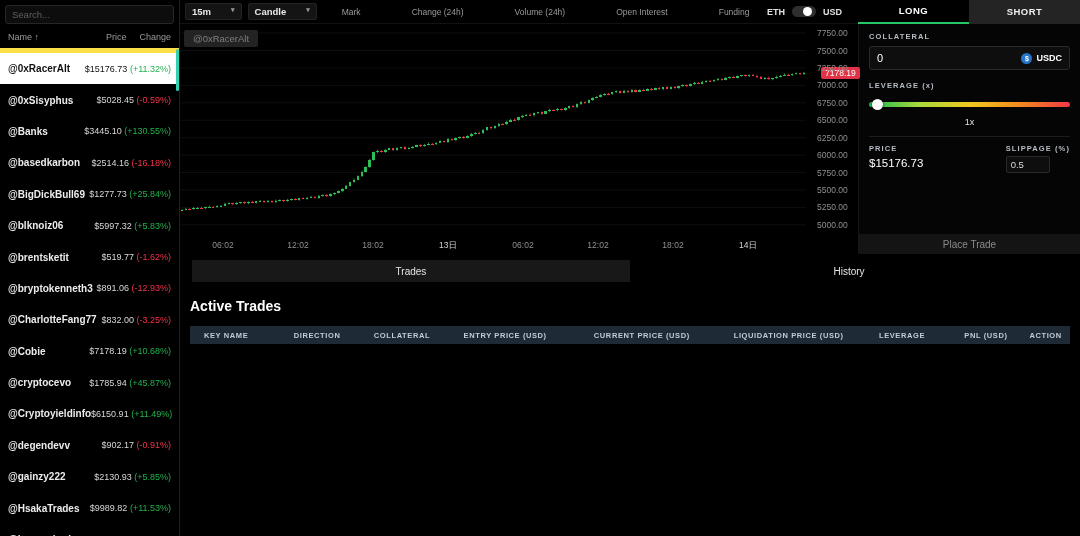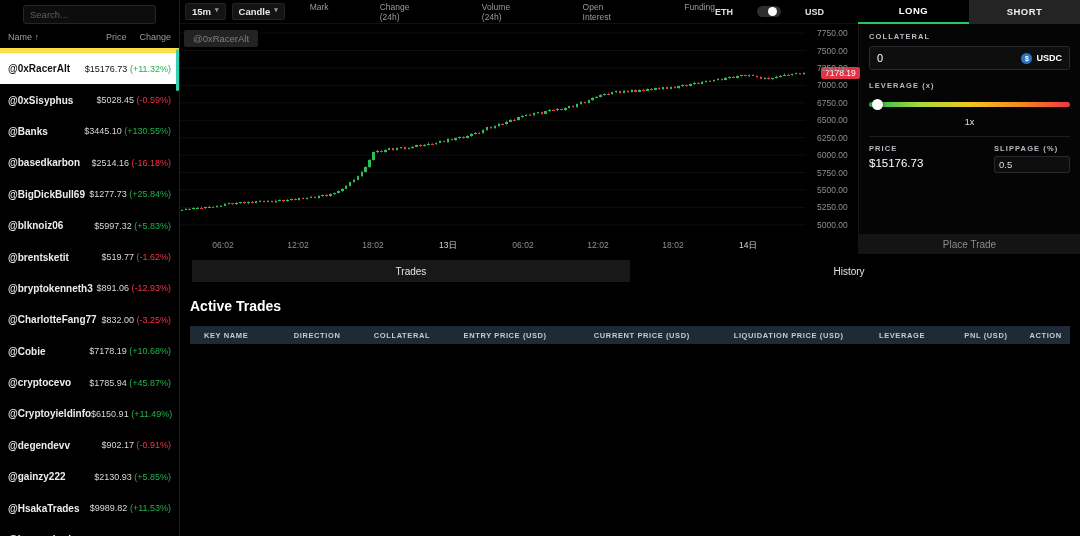--- a/index.html
+++ b/index.html
@@ -2,21 +2,21 @@
 <html><head>
 <meta charset="utf-8">
 <style>
   * { margin:0; padding:0; box-sizing:border-box; }
   html,body { width:1080px; height:536px; background:#000; overflow:hidden; }
   body { font-family:"Liberation Sans", sans-serif; color:#e6e6e6; font-size:10px; }
   .app { display:flex; width:1080px; height:536px; }
 
   
   .sidebar { width:180px; min-width:180px; border-right:1px solid #1f1f1f; display:flex; flex-direction:column; position:relative; overflow:hidden; }
-  .search-wrap { padding:5px 23px 4px; }
+  .search-wrap { padding:5px 5px 4px; }
   input.search { width:100%; background:#0d0d0d; border:1px solid #262626; border-radius:3px; color:#bbb; font-size:9.5px; padding:3px 6px; outline:none; }
   input.search::placeholder { color:#5f5f5f; }
   .list-head { display:flex; justify-content:space-between; padding:4px 8px 6px; color:#9a9a9a; font-size:9px; border-bottom:5px solid #fde047; }
   .list-head .right { display:flex; gap:13px; }
   .acct-list { flex:1; overflow:hidden; }
   .acct-row { height:31.4px; display:flex; align-items:center; justify-content:space-between; padding:0 8px; cursor:pointer; }
   .acct-row.selected { background:#ffffff; }
   .acct-name { font-size:10px; font-weight:bold; color:#ececec; }
   .selected .acct-name { color:#111; }
   .acct-right { font-size:9px; white-space:nowrap; }
@@ -24,25 +24,25 @@
   .selected .acct-price { color:#111; }
   .chg-up { color:#22b24c; }
   .chg-down { color:#f0334b; }
   .scroll-thumb { position:absolute; right:0; top:49px; width:3px; height:42px; background:#35d0b0; border-radius:2px; }
 
   
   .main { flex:1; display:flex; flex-direction:column; min-width:0; }
 
   .topbar { height:24px; display:flex; align-items:center; border-bottom:1px solid #121212; }
   .tb-left { display:flex; align-items:center; gap:6px; padding-left:5px; flex:1; }
-  .dd { background:#141414; border:1px solid #232323; border-radius:2px; color:#e8e8e8; font-size:9.5px; font-weight:bold; padding:2px 6px; display:flex; gap:4px; align-items:flex-start; cursor:pointer; }
+  .dd { background:#141414; border:1px solid #232323; border-radius:2px; color:#e8e8e8; font-size:9.5px; font-weight:bold; padding:2px 6px; display:flex; gap:20px; align-items:flex-start; cursor:pointer; }
   .dd .caret { color:#9a9a9a; font-size:7px; }
   .stats { display:flex; margin-left:8px;gap:40px; }
   .stat { color:#9a9a9a; font-size:8.5px; margin-left:11px; }
-  .currency { display:flex; align-items:center; gap:24px; margin-right:34px; }
+  .currency { display:flex; align-items:center; gap:7px; margin-right:16px; }
   .cur-label { font-size:9px; color:#e0e0e0; font-weight:bold; }
   .toggle { width:24px; height:11px; background:#2e2e2e; border-radius:6px; position:relative; cursor:pointer; }
   .knob { position:absolute; top:1px; left:11px; width:9px; height:9px; background:#fff; border-radius:50%; }
   .side-tabs { display:flex; width:222px; height:24px; }
   .side-tab { flex:1; display:flex; align-items:center; justify-content:center; font-size:9.5px; font-weight:bold; letter-spacing:0.5px; cursor:pointer; }
   .side-tab.long { background:#000; color:#fff; border-bottom:2px solid #23c865; }
   .side-tab.short { background:#242424; color:#f0f0f0; }
 
   
   .content-row { display:flex; height:230px; }
@@ -68,21 +68,21 @@
   .usdc-label { font-size:9px; font-weight:bold; color:#fff; }
   .lev-label { margin-top:11px; }
   .slider { margin-top:8px; position:relative; height:12px; }
   .slider-track { position:absolute; top:4px; left:0; right:0; height:5px; border-radius:3px;
       background:linear-gradient(90deg,#16b94f,#a8d93c,#f0c81e,#f28b1e,#f23645); }
   .slider-knob { position:absolute; top:1px; left:3px; width:11px; height:11px; border-radius:50%; background:#fff; box-shadow:0 0 3px rgba(0,0,0,.7); cursor:grab; }
   .lev-value { text-align:center; font-size:9px; color:#e2e2e2; margin-top:7px; }
   .divider { border-top:1px solid #1d1d1d; margin:9px 0 7px; }
   .price-slip { display:flex; justify-content:space-between; }
   .price-val { font-size:11.5px; color:#fff; margin-top:4px; }
-  input.slippage { margin-top:3px; width:76px; background:#0e0e0e; border:1px solid #2a2a2a; border-radius:2px; color:#ddd; font-size:9.5px; padding:2px 4px; outline:none; }
+  input.slippage { margin-top:3px; width:44px; background:#0e0e0e; border:1px solid #2a2a2a; border-radius:2px; color:#ddd; font-size:9.5px; padding:2px 4px; outline:none; }
   .place-trade { margin:auto -10px 0; height:20px; background:#141414; color:#8b8b8b; font-size:10px; display:flex; align-items:center; justify-content:center; cursor:pointer; }
 
   
   .tabs-row { display:flex; height:34px; align-items:center; padding:0 12px; }
   .tab-half { flex:1; height:22px; display:flex; align-items:center; justify-content:center; font-size:10px; color:#e4e4e4; cursor:pointer; border-radius:0; }
   .tab-half.active { background:#181818; }
   .at-section { flex:1; padding:2px 10px 8px; }
   .at-title { font-size:14px; font-weight:bold; color:#fff; margin:8px 0 12px; }
   .at-header { display:grid; grid-template-columns:10.2fr 9.1fr 10.2fr 14.8fr 15.9fr 16.5fr 9.7fr 7.4fr 6.2fr; background:#1e2a36; height:18px; align-items:center; }
   .th { font-size:7.5px; font-weight:bold; color:#c3cbd4; letter-spacing:.6px; padding-left:14px; white-space:nowrap; overflow:hidden; }

